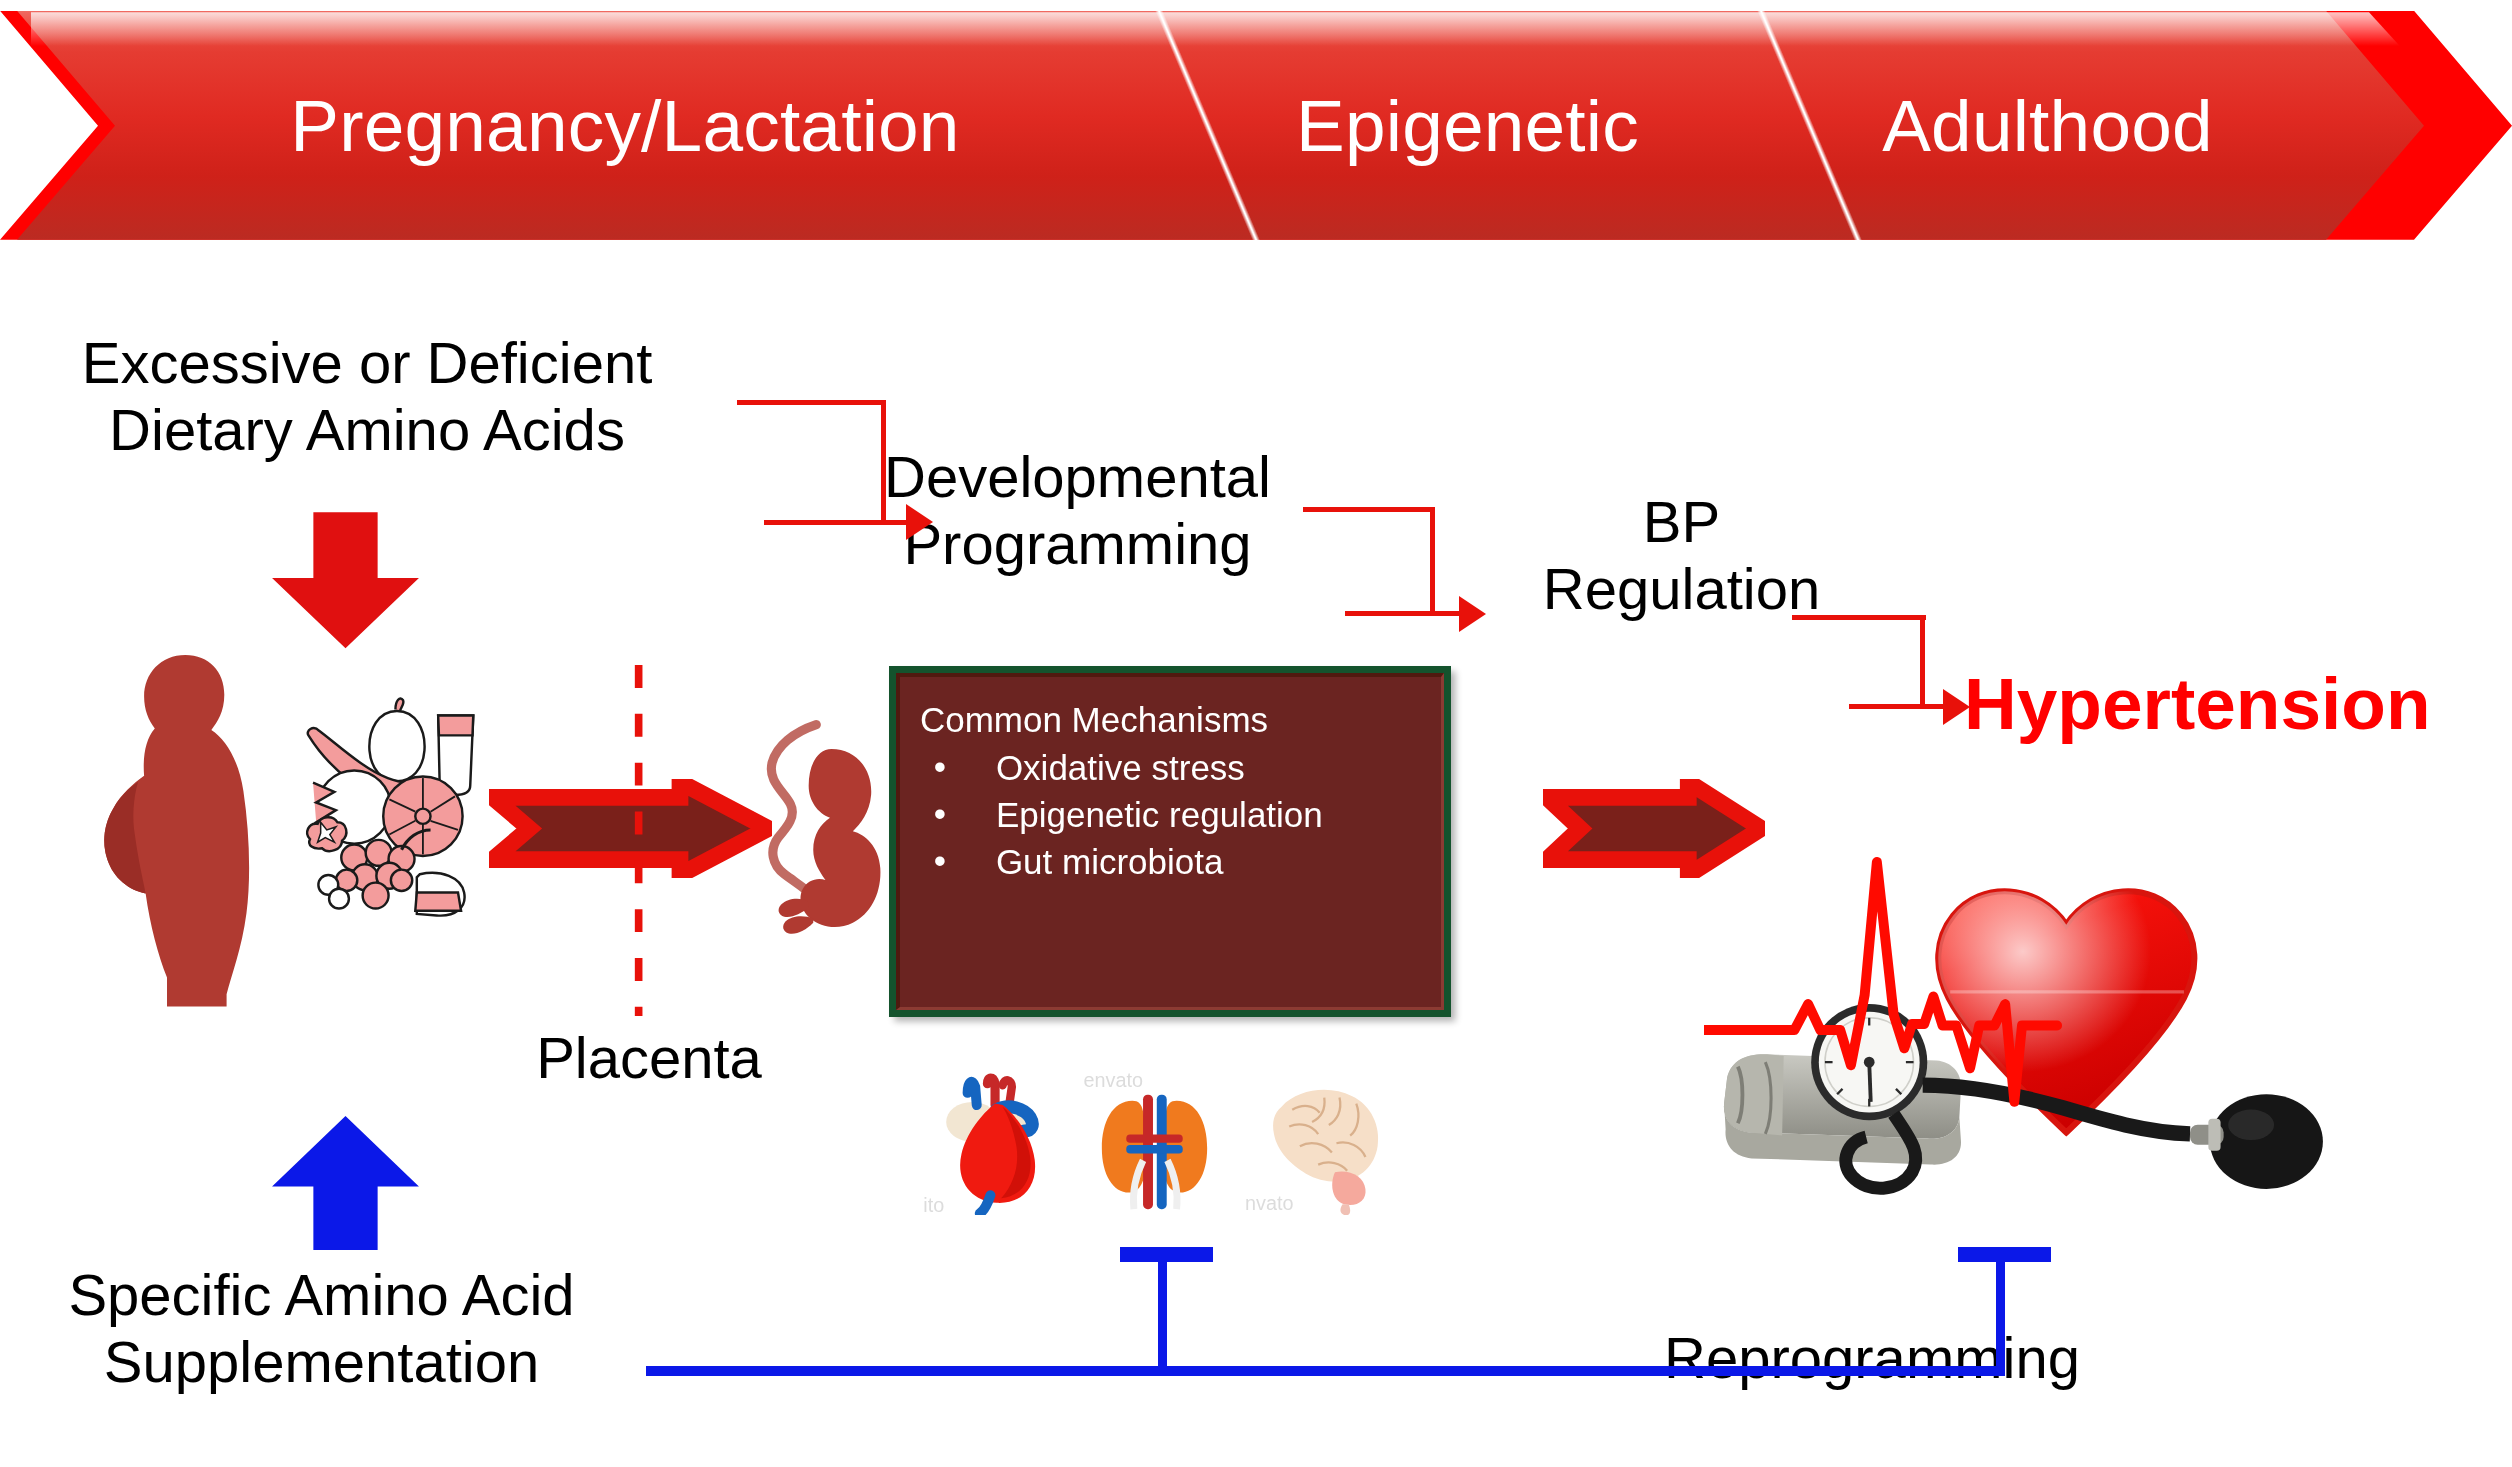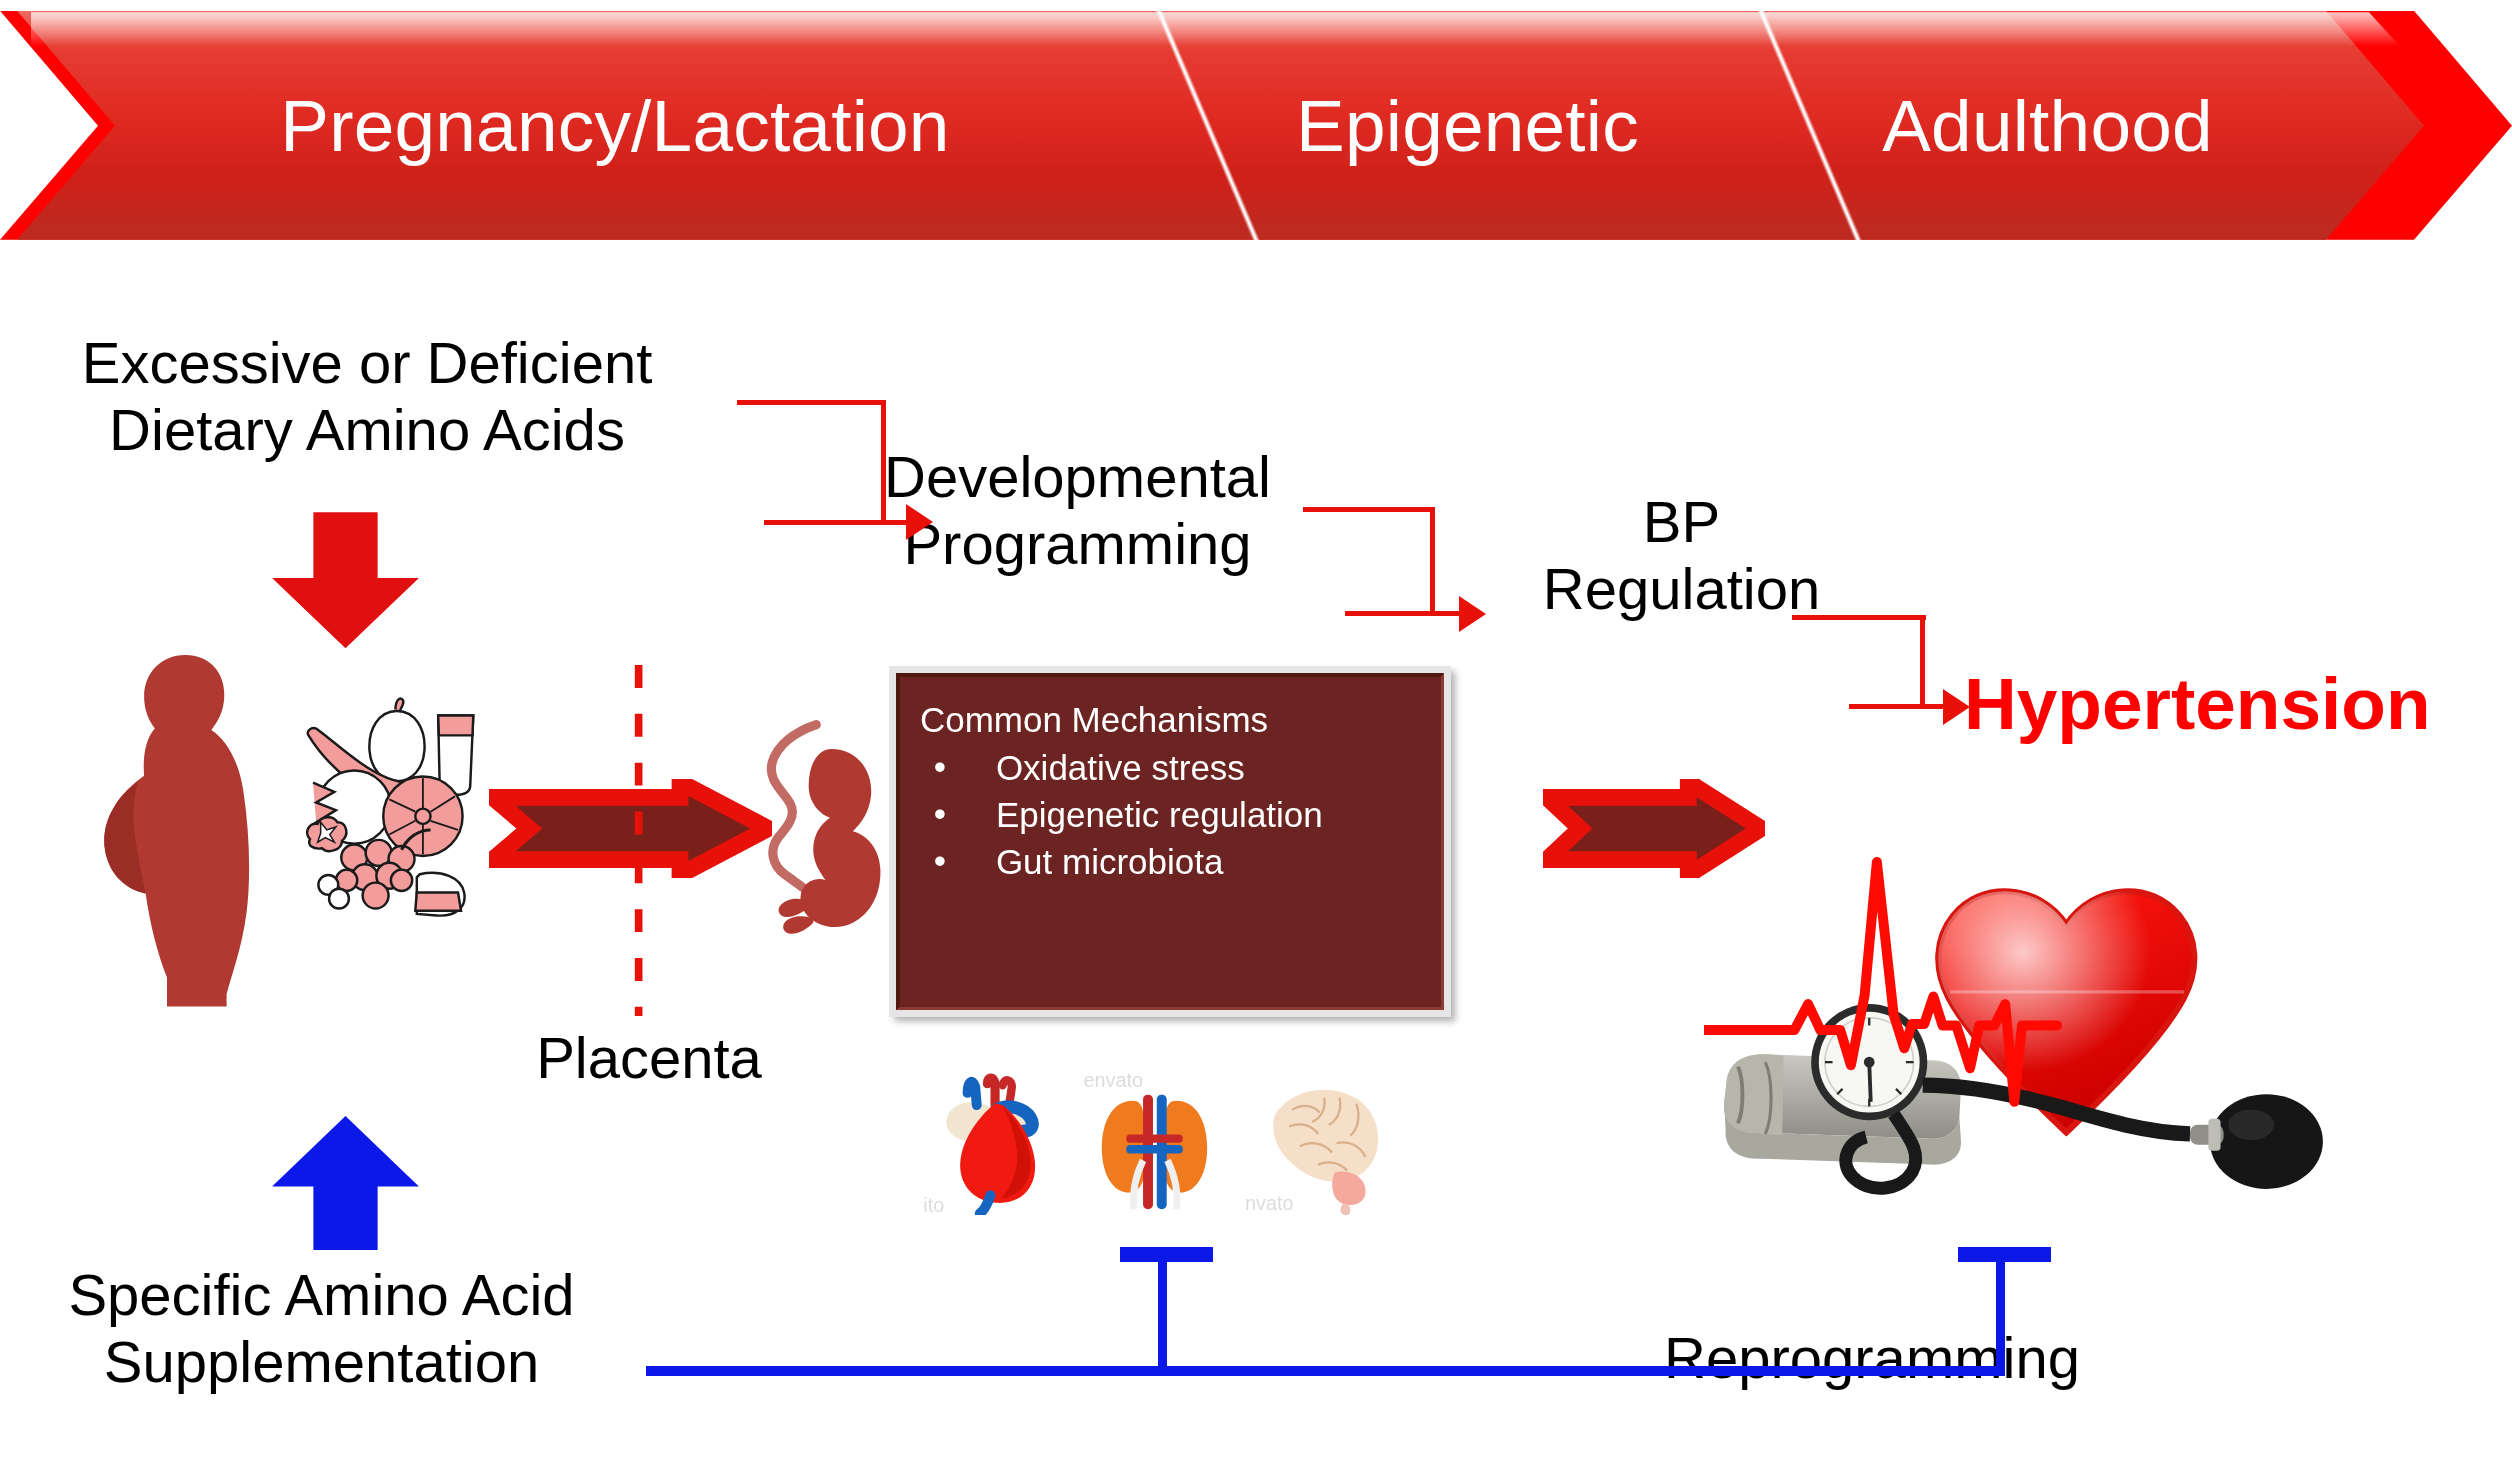--- a/index.html
+++ b/index.html
@@ -31,21 +31,21 @@
   .ln-h{height:5.3px;}
   .ln-v{width:5.3px;}
   .ahead{position:absolute;width:0;height:0;border-top:18.3px solid transparent;
      border-bottom:18.3px solid transparent;border-left:27.5px solid #E8110A;}
 
   
   .bl{position:absolute;background:#0B18E8;}
 
   
   #mechanisms-box{position:absolute;left:889px;top:666px;width:562px;height:351px;
-     background:#e5e5e5;padding:6.9px;box-sizing:border-box;box-shadow:4.6px 5.3px 6.9px rgba(0,0,0,.30);}
+     background:#14532d;padding:6.9px;box-sizing:border-box;box-shadow:4.6px 5.3px 6.9px rgba(0,0,0,.30);}
   #mechanisms-inner{width:100%;height:100%;box-sizing:border-box;
      background:#6B2421;border-top:4.6px solid #50190f;border-left:4.6px solid #50190f;
      border-right:3.8px solid #8c3b33;border-bottom:3.8px solid #8c3b33;
      padding:20px 17px 0 20px;color:#fff;font-size:35px;line-height:1.30;}
   #mechanisms-inner ul{margin:3.1px 0 0 0;padding:0;list-style:none;}
   #mechanisms-inner li{position:relative;padding-left:76px;margin-bottom:1.5px;}
   #mechanisms-inner li:before{content:"•";position:absolute;left:13.8px;top:-1.5px;font-size:35px;}
 
   
   .fig{position:absolute;}
@@ -55,21 +55,21 @@
 <body>
 
 <div id="timeline-banner">
   <div class="banner-bright"></div>
   <div class="banner-main"></div>
   <div class="banner-gloss"></div>
 
   <div class="chev-sep" style="left:1155px;"></div>
   <div class="chev-sep" style="left:1757px;"></div>
 
-  <div class="banner-label" style="left:130px;width:970px;">Pregnancy/Lactation</div>
+  <div class="banner-label" style="left:140px;width:970px;">Pregnancy/Lactation</div>
   <div class="banner-label" style="left:1223px;width:489px;">Epigenetic</div>
   <div class="banner-label" style="left:1803px;width:489px;">Adulthood</div>
 </div>
 
 <div class="lbl" style="left:46px;top:329px;width:642px;">Excessive or Deficient
 Dietary Amino Acids</div>
 
 <div class="lbl" style="left:856px;top:443px;width:443px;">Developmental
 Programming</div>
 

